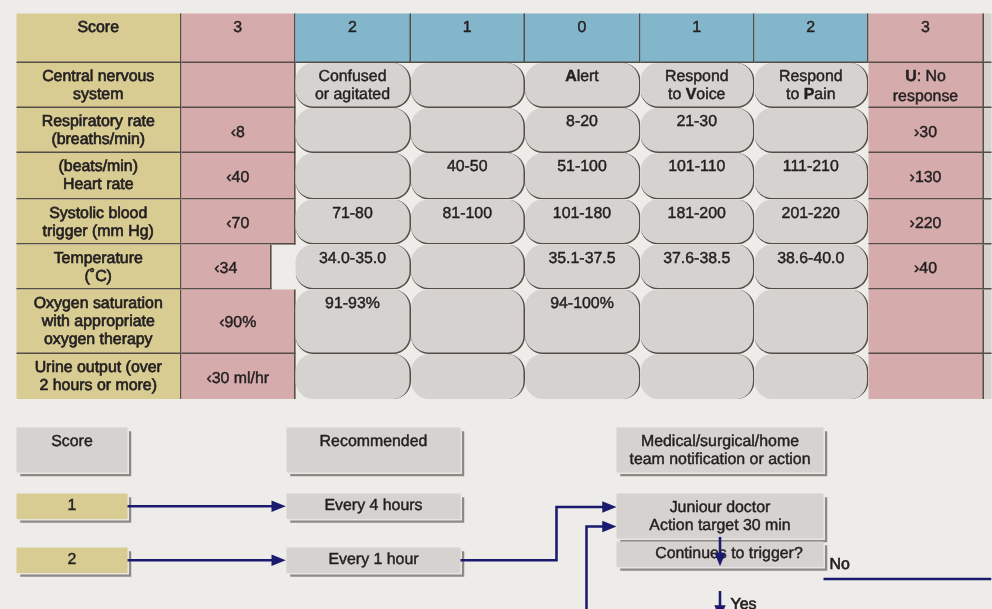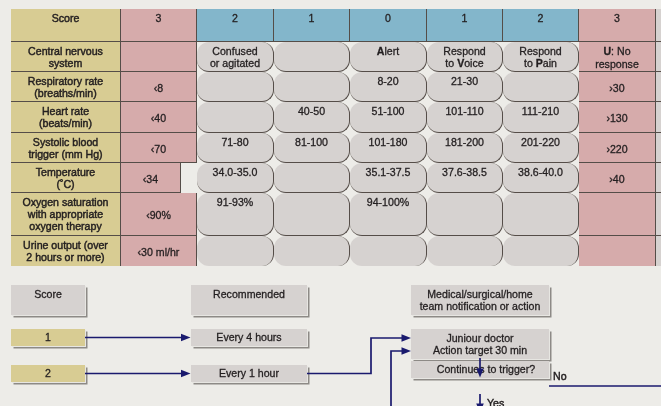--- a/index.html
+++ b/index.html
@@ -118,22 +118,22 @@
         <span></span>
       </div>
     </div>
 <div class="cell pink" style="left:579px;top:72px;width:77px;height:30px;">
       <div class="txt">
         <span>›30</span>
       </div>
     </div>
 <div class="cell l rh" style="left:11px;top:102px;width:110px;height:31px;">
       <div class="txt">
+        <span>(beats/min)</span>
         <span>Heart rate</span>
-        <span>(beats/min)</span>
       </div>
     </div>
 <div class="cell pink" style="left:121px;top:102px;width:76px;height:31px;">
       <div class="txt">
         <span>‹40</span>
       </div>
     </div>
 <div class="cell grey" style="left:197px;top:102px;width:77px;height:31px;">
       <div class="txt">
         <span></span>

